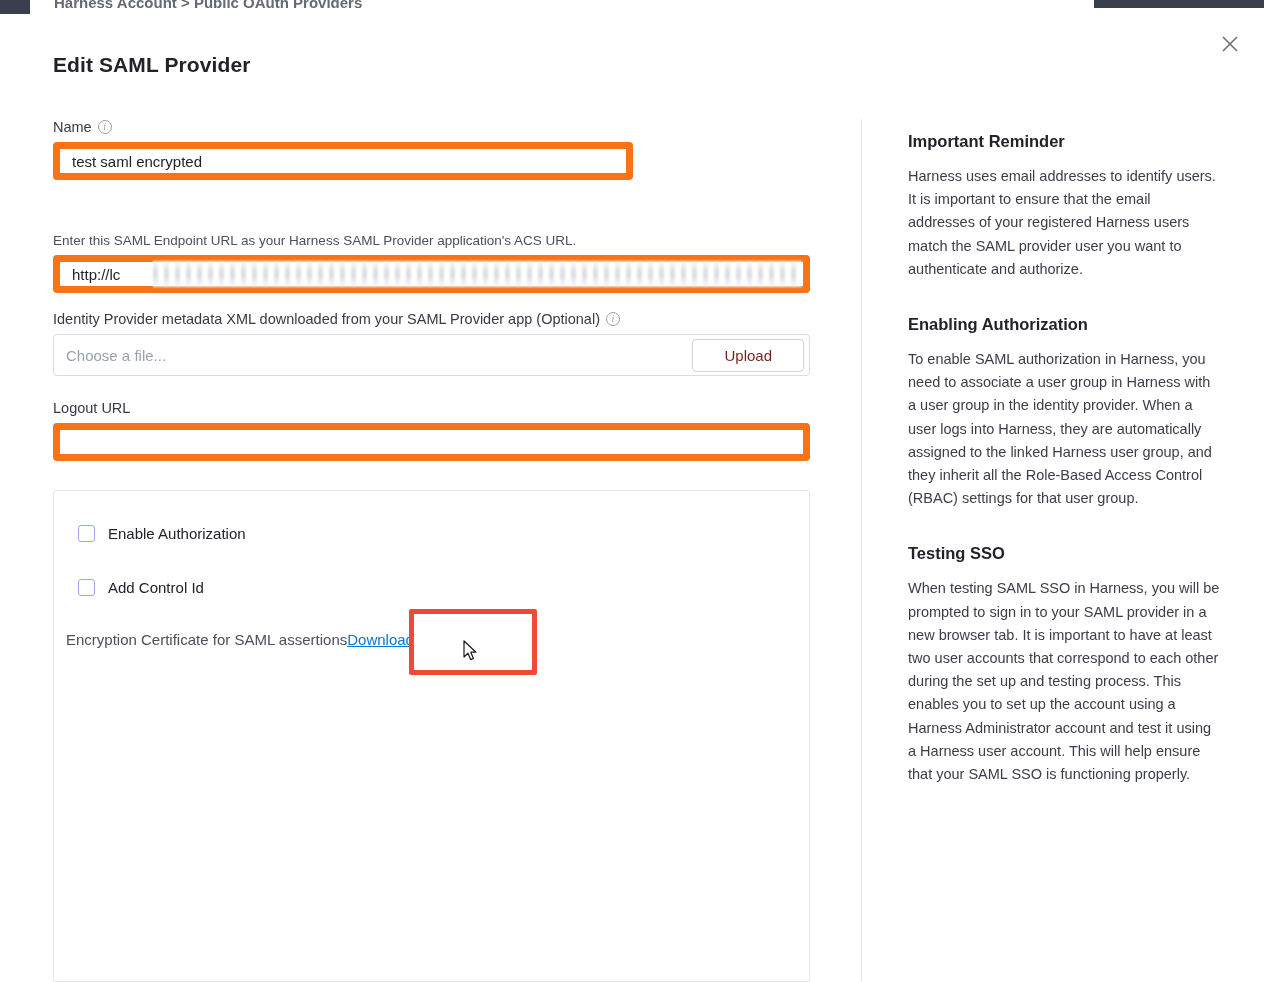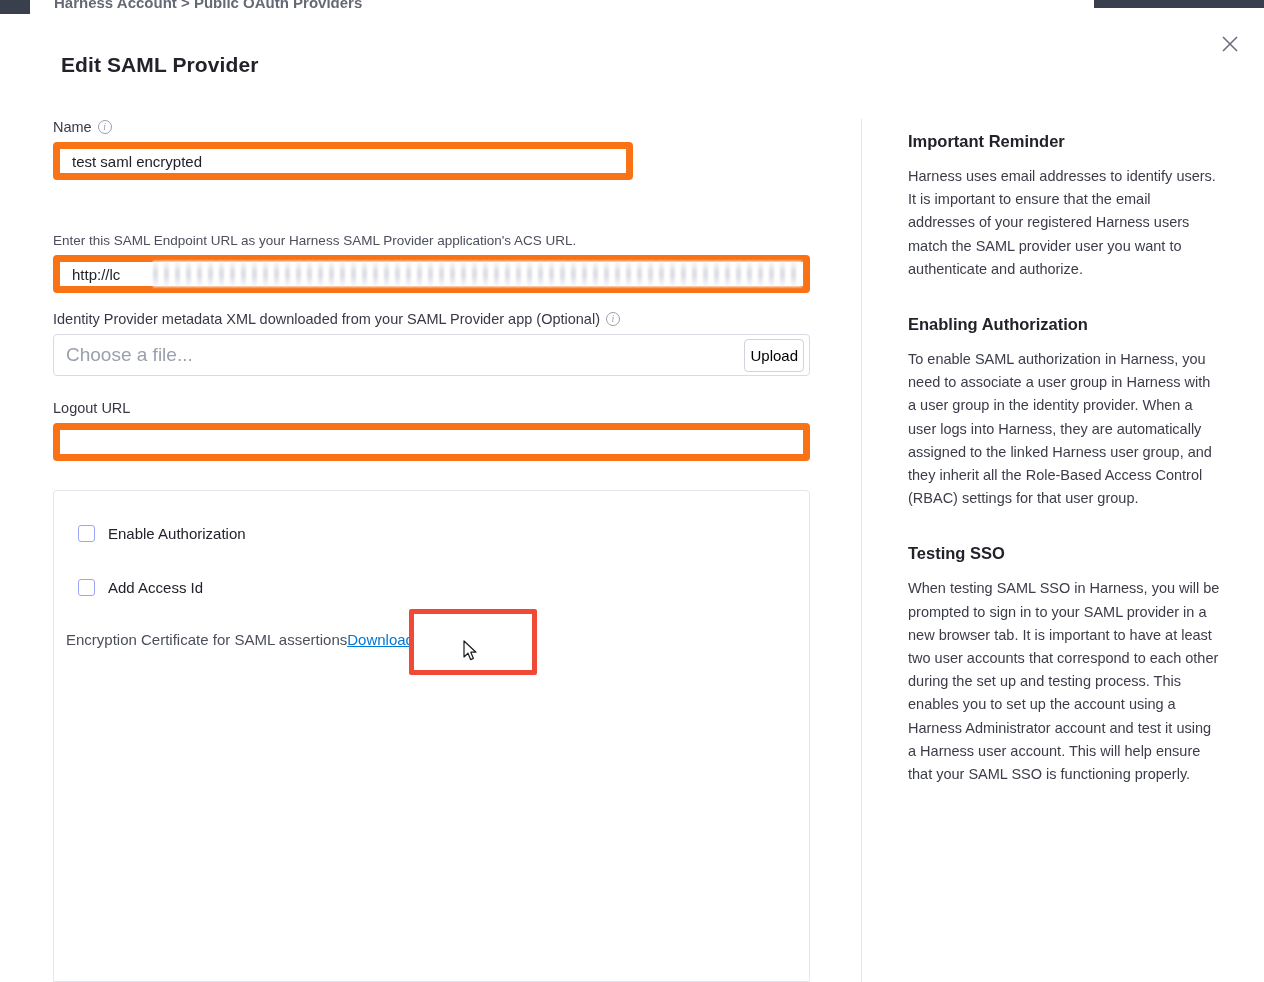--- a/index.html
+++ b/index.html
@@ -78,21 +78,20 @@
   .close-btn svg { display: block; }
 
   .modal-title {
     position: absolute;
     left: 53px;
     top: 39px;
     font-size: 21px;
     font-weight: bold;
     color: #22222a;
     letter-spacing: 0.1px;
-    margin-left: 8px;
   }
 
   
   .form-col {
     position: absolute;
     left: 53px;
     top: 105px;
     width: 760px;
   }
 
@@ -175,35 +174,35 @@
   .file-row {
     position: relative;
     width: 757px;
     height: 42px;
     border: 1px solid #d9dae5;
     border-radius: 4px;
     display: flex;
     align-items: center;
   }
   .file-placeholder {
-    font-size: 19px;
+    font-size: 15px;
     color: #9aa0ad;
     padding-left: 12px;
   }
   .upload-btn {
     position: absolute;
     right: 5px;
     top: 4px;
     height: 33px;
-    padding: 0 5px;
+    padding: 0 31px;
     border: 1px solid #d0d2dd;
     border-radius: 4px;
     background: #ffffff;
     font-size: 15px;
-    color: #000000;
+    color: #7f1d1d;
     font-family: "Liberation Sans", sans-serif;
     cursor: pointer;
     display: flex;
     align-items: center;
   }
 
   
   .card {
     position: absolute;
     left: 53px;
@@ -360,21 +359,21 @@
       <div class="text-input wide"></div>
     </div>
 
     <div class="card">
       <div class="check-row r1">
         <span class="checkbox"></span>
         <span class="check-label">Enable Authorization</span>
       </div>
       <div class="check-row r2">
         <span class="checkbox"></span>
-        <span class="check-label">Add Access Id</span>
+        <span class="check-label">Add Control Id</span>
       </div>
       <div class="cert-row">
         <span>Encryption Certificate for SAML assertions</span>
         <a class="download-link">Download</a>
       </div>
     </div>
 
     <div class="highlight-box"></div>
 
     <div class="cursor">

